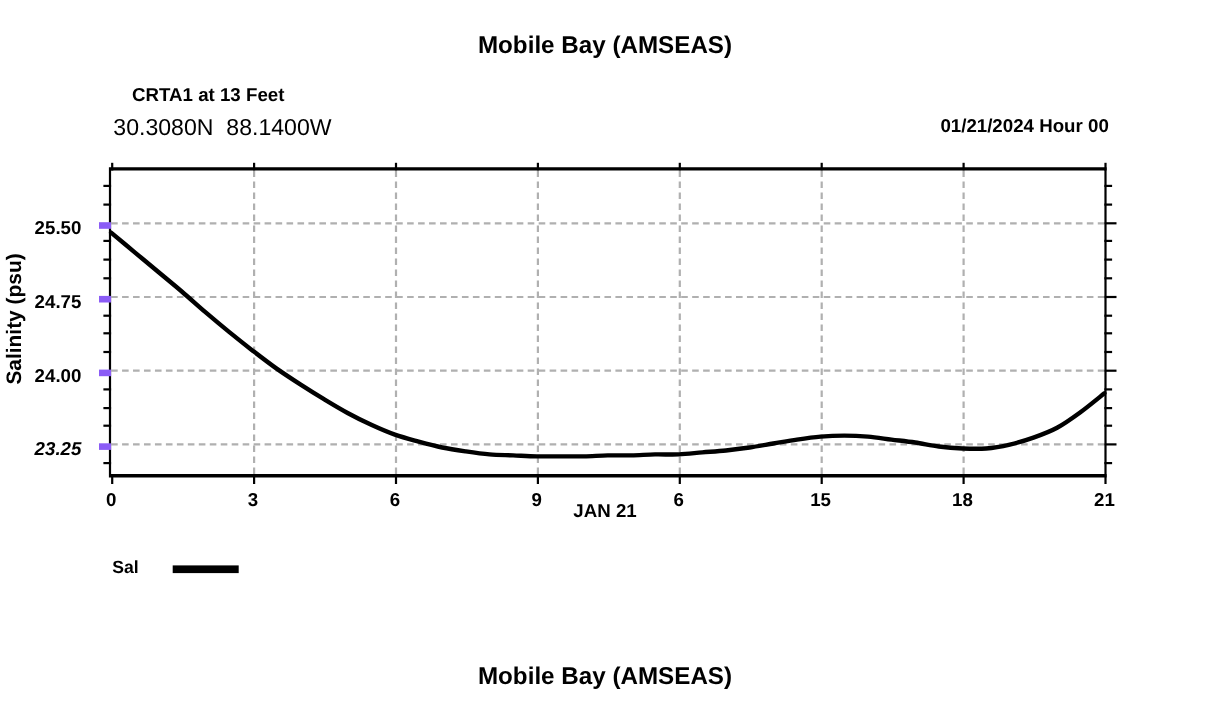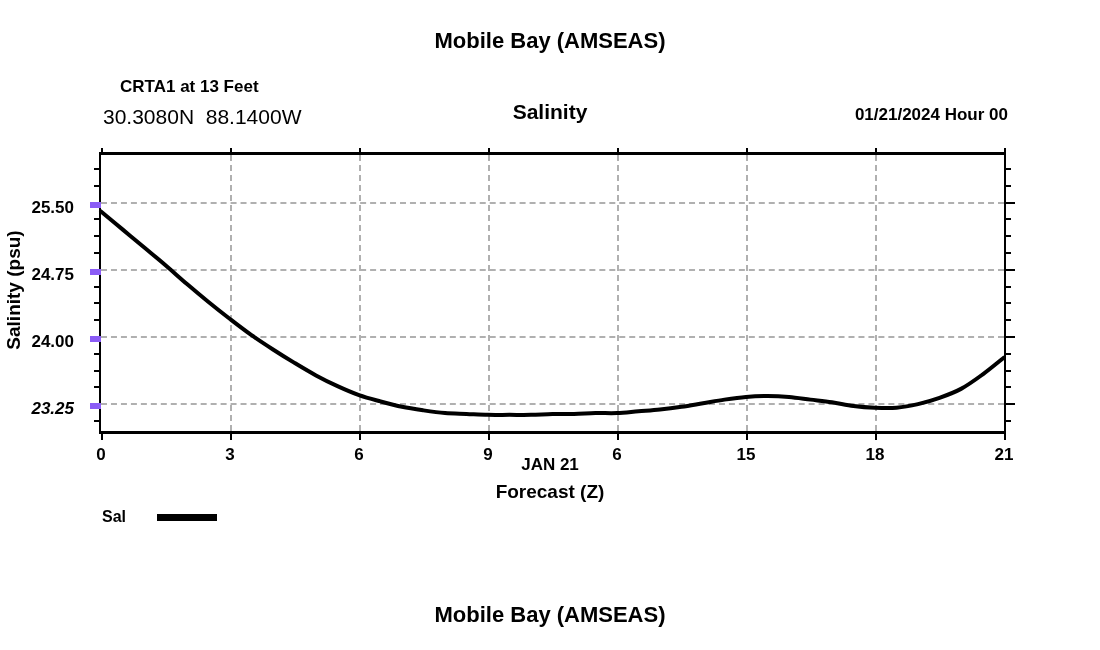--- a/index.html
+++ b/index.html
@@ -228,21 +228,20 @@
 </style>
 </head>
 <body>
 
 <div id="page">
 
   <div class="title-top">Mobile Bay (AMSEAS)</div>
 
   <div class="meta-station">CRTA1 at 13 Feet</div>
   <div class="meta-coords">30.3080N  88.1400W</div>
-  <div class="meta-variable">Salinity</div>
   <div class="meta-datetime">01/21/2024 Hour 00</div>
 
   <div id="y-axis-title">Salinity (psu)</div>
 
   <div id="plot-frame">
     <div id="plot-inner">
       <div id="grid-layer">
           <div class="gridline-h" style="top: 248.221px;"></div>
           <div class="gridline-h" style="top: 181.013px;"></div>
           <div class="gridline-h" style="top: 113.805px;"></div>
@@ -322,21 +321,20 @@
           <div class="xtick-top" style="left: 903px;"></div>
           <div class="xlabel-val" style="left: 903px;">21</div>
         </div>
       <svg id="series-svg" viewBox="0 0 903 276" preserveAspectRatio="none">
         <path id="series-path" fill="none" stroke="#000000" stroke-width="4" stroke-linecap="round" stroke-linejoin="round" d="M 0.00 56.45 C 3.58 59.44, 14.33 68.40, 21.50 74.38 C 28.67 80.35, 35.83 86.32, 43.00 92.30 C 50.17 98.27, 57.33 104.10, 64.50 110.22 C 71.67 116.34, 78.83 122.92, 86.00 129.04 C 93.17 135.16, 100.33 141.14, 107.50 146.96 C 114.67 152.79, 121.83 158.46, 129.00 163.99 C 136.17 169.51, 143.33 175.04, 150.50 180.12 C 157.67 185.19, 164.83 189.82, 172.00 194.45 C 179.17 199.08, 186.33 203.56, 193.50 207.90 C 200.67 212.23, 207.83 216.56, 215.00 220.44 C 222.17 224.32, 229.33 227.91, 236.50 231.19 C 243.67 234.48, 250.83 237.62, 258.00 240.16 C 265.17 242.69, 272.33 244.49, 279.50 246.43 C 286.67 248.37, 293.83 250.31, 301.00 251.81 C 308.17 253.30, 315.33 254.34, 322.50 255.39 C 329.67 256.44, 336.83 257.48, 344.00 258.08 C 351.17 258.68, 358.33 258.68, 365.50 258.97 C 372.67 259.27, 379.83 259.72, 387.00 259.87 C 394.17 260.02, 401.33 259.87, 408.50 259.87 C 415.67 259.87, 422.83 260.02, 430.00 259.87 C 437.17 259.72, 444.33 259.12, 451.50 258.97 C 458.67 258.82, 465.83 259.12, 473.00 258.97 C 480.17 258.82, 487.33 258.23, 494.50 258.08 C 501.67 257.93, 508.83 258.38, 516.00 258.08 C 523.17 257.78, 530.33 256.88, 537.50 256.29 C 544.67 255.69, 551.83 255.24, 559.00 254.49 C 566.17 253.75, 573.33 252.85, 580.50 251.81 C 587.67 250.76, 594.83 249.42, 602.00 248.22 C 609.17 247.03, 616.33 245.68, 623.50 244.64 C 630.67 243.59, 637.83 242.55, 645.00 241.95 C 652.17 241.35, 659.33 241.05, 666.50 241.05 C 673.67 241.05, 680.83 241.35, 688.00 241.95 C 695.17 242.55, 702.33 243.74, 709.50 244.64 C 716.67 245.53, 723.83 246.28, 731.00 247.32 C 738.17 248.37, 745.33 250.01, 752.50 250.91 C 759.67 251.81, 766.83 252.40, 774.00 252.70 C 781.17 253.00, 788.33 253.30, 795.50 252.70 C 802.67 252.10, 809.83 250.76, 817.00 249.12 C 824.17 247.47, 831.33 245.38, 838.50 242.84 C 845.67 240.31, 852.83 237.77, 860.00 233.88 C 867.17 230.00, 874.33 224.77, 881.50 219.55 C 888.67 214.32, 899.42 205.36, 903.00 202.52"></path>
       </svg>
     </div>
   </div>
 
   <div class="xaxis-line1">JAN 21</div>
-  <div class="xaxis-line2">Forecast (Z)</div>
 
   <div id="legend">
     <div id="legend-label">Sal</div>
     <div id="legend-swatch" style="background: rgb(0, 0, 0);"></div>
   </div>
 
   <div class="title-bottom">Mobile Bay (AMSEAS)</div>
 
 </div>
 

